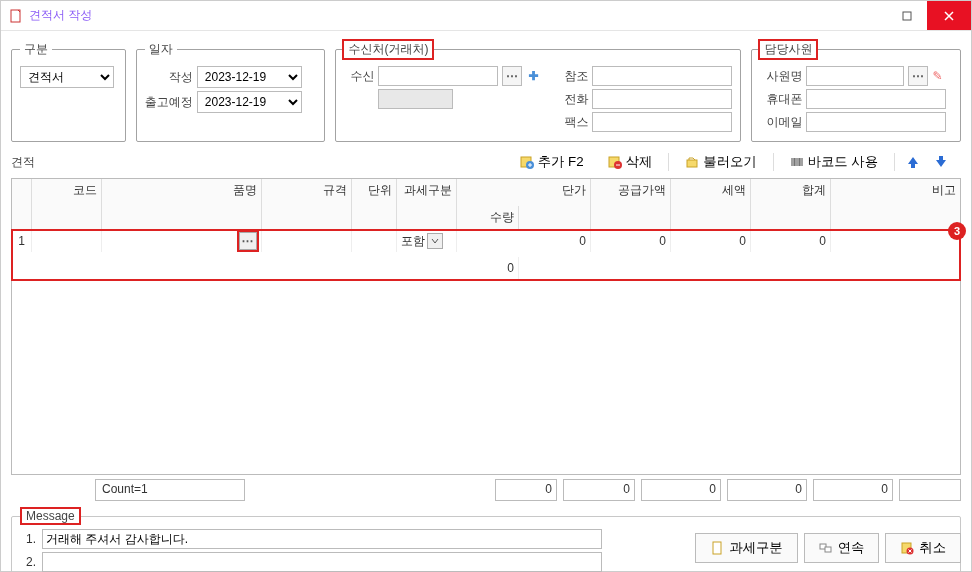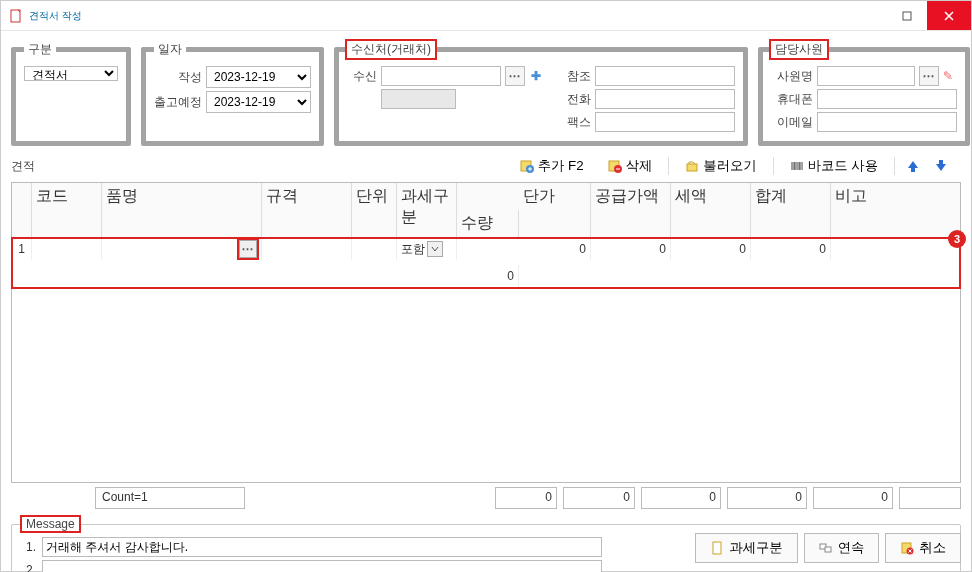--- a/index.html
+++ b/index.html
@@ -1,39 +1,39 @@
 <!DOCTYPE html>
 <html><head>
 <meta charset="utf-8">
 <style>
 * { box-sizing: border-box; margin: 0; padding: 0; }
 body { font-family: "Malgun Gothic", sans-serif; font-size: 12px; background: #fff; color: #333; }
 .window { width: 972px; height: 572px; border: 1px solid #ccc; position: relative; background: #fff; }
 .titlebar { height: 30px; background: #fff; display: flex; align-items: center; padding: 0 0 0 8px; border-bottom: 1px solid #e5e5e5; }
 .titlebar .ticon { width: 14px; height: 14px; margin-right: 6px; display: inline-flex; }
-.titlebar .title { flex: 1; font-size: 10px; color: #0369a1; }
+.titlebar .title { flex: 1; font-size: 12px; color: #8b5cf6; }
 .titlebar .wbtns { display: flex; height: 100%; }
 .titlebar .wbtn { width: 40px; display: flex; align-items: center; justify-content: center; }
 .titlebar .wbtn.close { background: #e81123; color: #fff; width: 44px; }
 .titlebar .wbtn svg { width: 10px; height: 10px; }
 
 .top-area { padding: 10px 10px 6px 10px; display: flex; gap: 10px; }
-fieldset { border: 5px solid #a3a3a3; border-radius: 2px; padding: 8px 8px 6px 8px; }
+fieldset { border: 1px solid #a3a3a3; border-radius: 2px; padding: 8px 8px 6px 8px; }
 fieldset legend { font-size: 12px; color: #444; padding: 0 4px; }
 fieldset.hl legend { outline: 2px solid #d22; }
 .fs-gubun { width: 115px; }
 .fs-date { width: 190px; }
 .fs-recv { flex: 1; }
 .fs-emp { width: 210px; }
 
 .row { display: flex; align-items: center; gap: 4px; margin-bottom: 3px; }
 .row label { width: 48px; text-align: right; color: #444; }
 select, input[type=text] { border: 1px solid #bbb; height: 20px; font-size: 12px; padding: 0 3px; background: #fff; }
 select { height: 22px; }
-.combo { width: 94px; height: 15px; }
+.combo { width: 94px; height: 22px; }
 .date { width: 105px; height: 22px; }
 .inp { width: 120px; }
 .inp-lg { width: 140px; }
 
 .recv-grid { display: flex; gap: 20px; }
 .recv-col .row label { width: 30px; }
 .recv-col2 .row label { width: 30px; }
 .iconbtn { width: 20px; height: 20px; border: 1px solid #bbb; background: #f5f5f5; display: inline-flex; align-items: center; justify-content: center; }
 .dots { letter-spacing: 1px; font-weight: bold; color: #555; line-height: 1; }
 .plus-ico { color: #4a90d9; font-weight: bold; margin-left: 2px; }
@@ -44,21 +44,21 @@
 .toolbar { display: flex; align-items: center; padding: 2px 20px 4px 10px; gap: 8px; }
 .toolbar .tlabel { color: #444; }
 .toolbar .spacer { flex: 1; }
 .tbtn { display: inline-flex; align-items: center; gap: 4px; padding: 3px 8px; border: none; background: transparent; cursor: pointer; }
 .tbtn .ico { width: 14px; height: 14px; display: inline-flex; }
 .arrow-btn { width: 20px; height: 20px; display: inline-flex; align-items: center; justify-content: center; }
 .sep { width: 1px; height: 18px; background: #ddd; }
 
 .grid-wrap { margin: 0 10px; border: 1px solid #bbb; border-bottom: none; }
 .grid-head { display: flex; background: #fafafa; border-bottom: 1px solid #bbb; }
-.gh { border-right: 1px solid #ddd; padding: 3px 4px; text-align: left; font-size: 16px; color: #333; }
+.gh { border-right: 1px solid #ddd; padding: 3px 4px; text-align: right; font-size: 12px; color: #333; }
 .gh.rownum { width: 20px; }
 .gh:last-child { border-right: none; }
 .grid-row { display: flex; border-bottom: 1px solid #ddd; outline: 2px solid #d22; outline-offset: -1px; position: relative; }
 .gc { border-right: 1px solid #eee; padding: 2px 4px; height: 22px; display: flex; align-items: center; }
 .gc.num { justify-content: flex-end; }
 .gc:last-child { border-right: none; }
 .gc .cell-dots { width: 18px; height: 18px; border: 1px solid #aaa; background: #f0f0f0; display: inline-flex; align-items: center; justify-content: center; margin-left: auto; outline: 2px solid #d22; }
 .gc .cell-dd { width: 16px; height: 16px; border: 1px solid #aaa; background: #f0f0f0; display: inline-flex; align-items: center; justify-content: center; margin-left: 2px; }
 .badge { position: absolute; right: -6px; top: -8px; width: 18px; height: 18px; border-radius: 50%; background: #d22; color: #fff; display: flex; align-items: center; justify-content: center; font-size: 11px; font-weight: bold; }
 .grid-body-empty { height: 195px; border: 1px solid #bbb; border-top: none; margin: 0 10px; }

